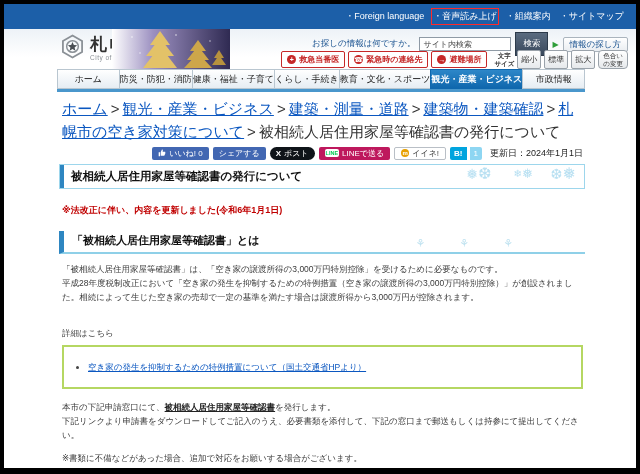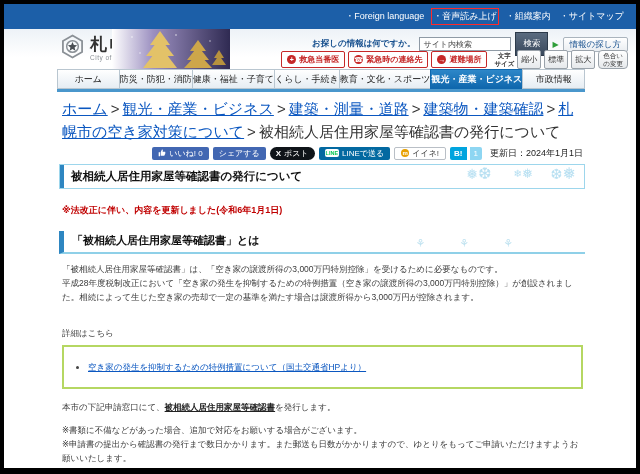--- a/index.html
+++ b/index.html
@@ -20,21 +20,21 @@
   }
   .topbar .lk { cursor: pointer; white-space: nowrap; }
   .topbar .lk.focused { outline: 1px solid #ff2a2a; outline-offset: 1px; }
   
   .header { position: relative; height: 40px; background: linear-gradient(#edf2f7, #ffffff 70%); }
   .logo { position: absolute; left: 56px; top: 5px; display: flex; align-items: center; gap: 5px; }
   .logo-txt .jp { font-size: 17px; font-weight: bold; color: #333; letter-spacing: 3px; line-height: 1; }
   .logo-txt .en { font-size: 6.5px; color: #8a9096; margin-top: 1px; letter-spacing: .5px; }
   .trees { position: absolute; left: 108px; top: 0; width: 118px; height: 40px; }
   .hdr-row1 { position: absolute; right: 8px; top: 3px; display: flex; align-items: center; gap: 4px; }
-  .search-q { font-size: 8.5px; font-weight: bold; color: #17508e; }
+  .search-q { font-size: 8.5px; font-weight: normal; color: #17508e; }
   .search-input { width: 92px; height: 14px; border: 1px solid #8f9aa5; font-size: 8px; padding: 0 3px; }
   .search-input::placeholder { color: #444; opacity: 1; }
   .btn-search { background: linear-gradient(#5a6b7f,#39485c); color:#fff; border:1px solid #2c3a4a; font-size:8.5px; padding:1px 7px; height:24px; }
   .green-arrow { color:#2e9e3a; font-size:8px; }
   .btn-info { background: linear-gradient(#fff,#e9edf1); border:1px solid #aab4bd; color:#17508e; font-size:8.5px; padding:1px 6px; height:15px; border-radius:2px; }
   .hdr-row2 { position: absolute; right: 8px; top: 21px; display: flex; align-items: center; gap: 3px; }
   .emg { display:flex; align-items:center; gap:3px; border:1px solid #c62828; background:#fff; color:#c62828; font-size:8px; font-weight:bold; padding:2px 5px; border-radius:2px; white-space:nowrap; }
   .emg-ic { width:9px; height:9px; border-radius:50%; background:#c62828; color:#fff; font-size:7px; line-height:9px; text-align:center; flex:none; }
   .fs-label { font-size:6.5px; line-height:1.15; color:#333; text-align:center; margin-left:4px; font-weight:bold; }
   .sq-btn { border:1px solid #9aa2aa; background:linear-gradient(#fff,#e6e9ec); font-size:8px; color:#333; padding:3px 3px; border-radius:2px; white-space:nowrap; }
@@ -49,21 +49,21 @@
   
   .breadcrumb { margin: 5px 50px 0 58px; font-size: 15px; color:#333; line-height:1.55; }
   .bc-link { color:#0b57c0; text-decoration:underline; cursor:pointer; }
   .bc-sep { margin: 0 3px; color:#333; }
   
   .social { display:flex; justify-content:flex-end; align-items:center; gap:4px; margin: 3px 53px 0 58px; font-size:8px; }
   .sbtn { display:flex; align-items:center; gap:3px; height:13px; padding:0 6px; color:#fff; border-radius:2px; cursor:pointer; white-space:nowrap; }
   .b-like, .b-share { background:#4267b2; }
   .b-post { background:#0f1419; border-radius:8px; }
   .x-ic { font-weight:bold; font-size:8px; }
-  .b-line { background:#0369a1; }
+  .b-line { background:#be185d; }
   .line-ic { background:#fff; color:#06c755; font-size:5.5px; font-weight:bold; border-radius:2px; padding:0 1px; line-height:8px; }
   .b-mixi { background:#fff; border:1px solid #b9bfc6; color:#444; border-radius:2px; }
   .mixi-ic { width:8px; height:8px; background:#e8a000; border-radius:50%; color:#fff; font-size:6px; font-weight:bold; line-height:8px; text-align:center; }
   .b-hatena { padding:0; overflow:hidden; border-radius:2px; }
   .hat-b { background:#00a4de; font-weight:bold; padding:0 4px; line-height:13px; }
   .hat-c { background:#8ed6f2; color:#fff; padding:0 4px; line-height:13px; }
   .updated { font-size:9px; color:#222; margin-left:4px; white-space:nowrap; }
   
   .title-box { margin: 4px 51px 0 55px; border:1px solid #9dd6ec; display:flex; align-items:stretch; position:relative; height:25px; }
   .title-accent { width:4px; background:#2e86c1; flex:none; }
@@ -257,20 +257,21 @@
 </div>
 
 <div class="link-box">
   <ul>
     <li><span class="a-link">空き家の発生を抑制するための特例措置について（国土交通省HPより）</span></li>
   </ul>
 </div>
 
 <div class="body-block" style="margin-top:11px;">
   <p class="ind"><span>本市の下記申請窓口にて、</span><span class="u-bold">被相続人居住用家屋等確認書</span><span>を発行します。</span></p>
+  <p>下記リンクより申請書をダウンロードしてご記入のうえ、必要書類を添付して、下記の窓口まで郵送もしくは持参にて提出してください。</p>
 </div>
 
 <div class="body-block" style="margin-top:9px;">
   <p class="ind">※書類に不備などがあった場合、追加で対応をお願いする場合がございます。</p>
   <p class="ind">※申請書の提出から確認書の発行まで数日かかります。また郵送も日数がかかりますので、ゆとりをもってご申請いただけますようお願いいたします。</p>
 </div>
 
 <div class="body-block" style="margin-top:10px;">
   <p class="ind">申請書のダウンロードはこちらから</p>
 </div>

